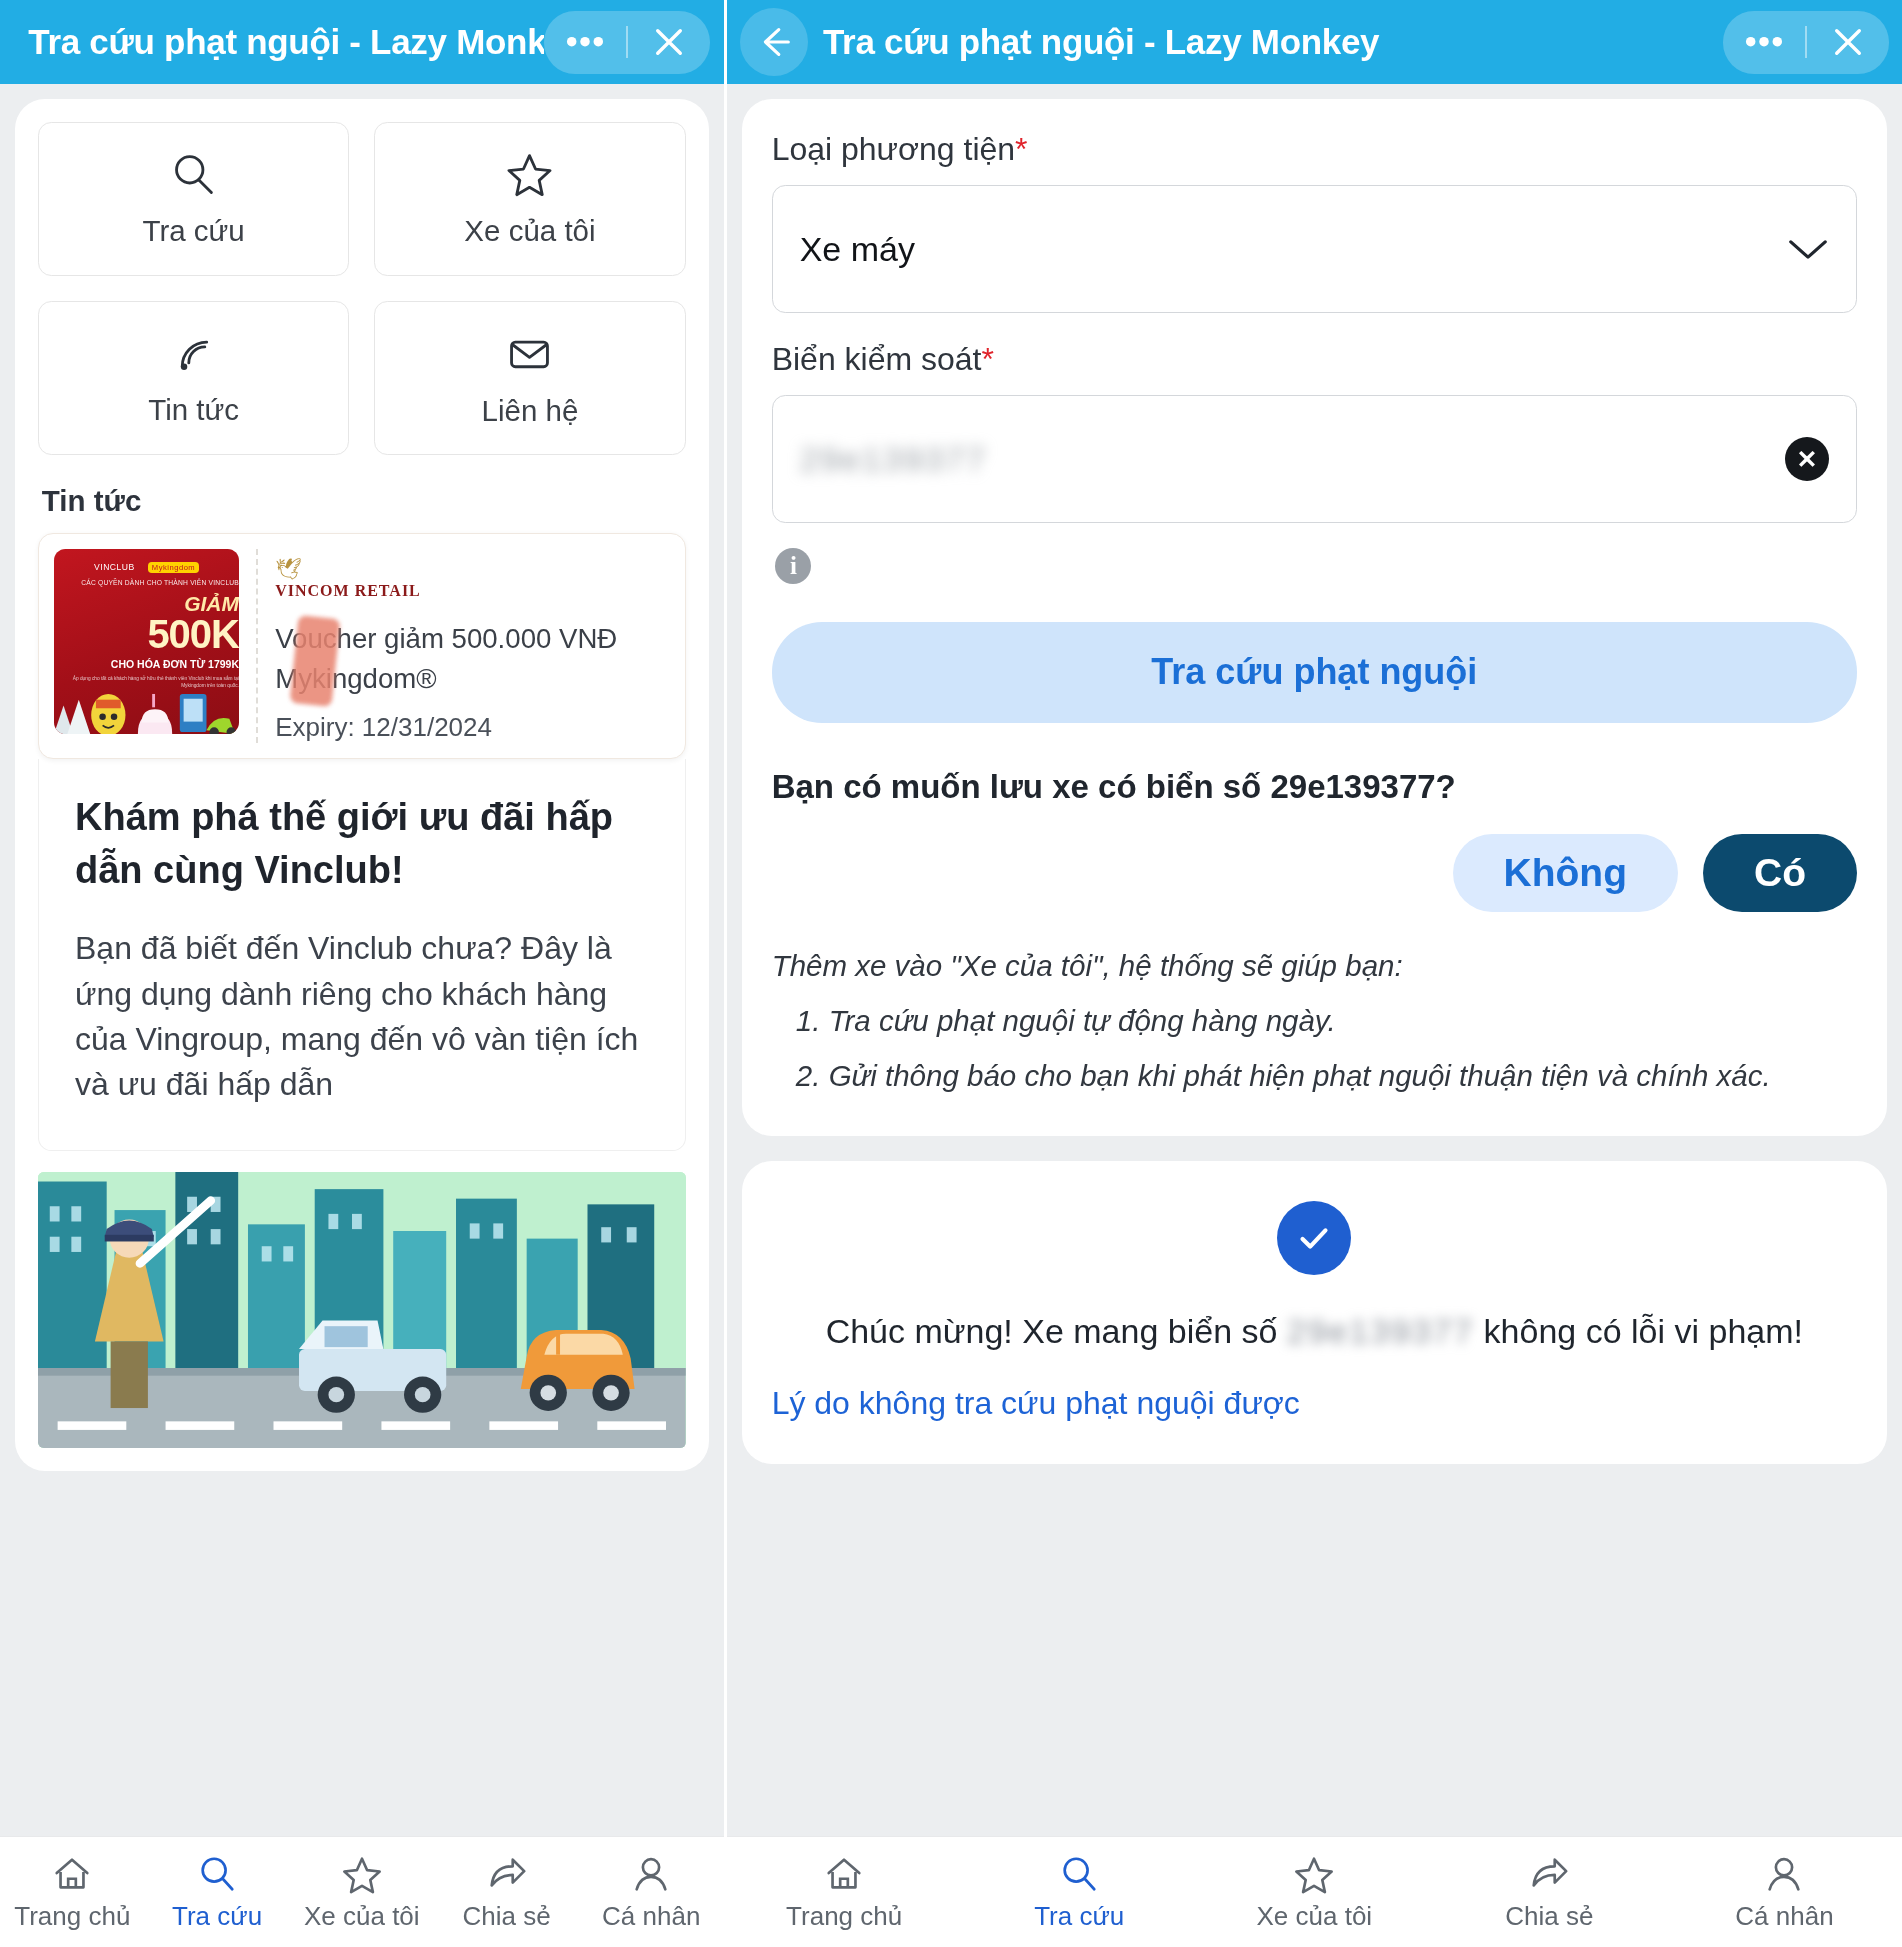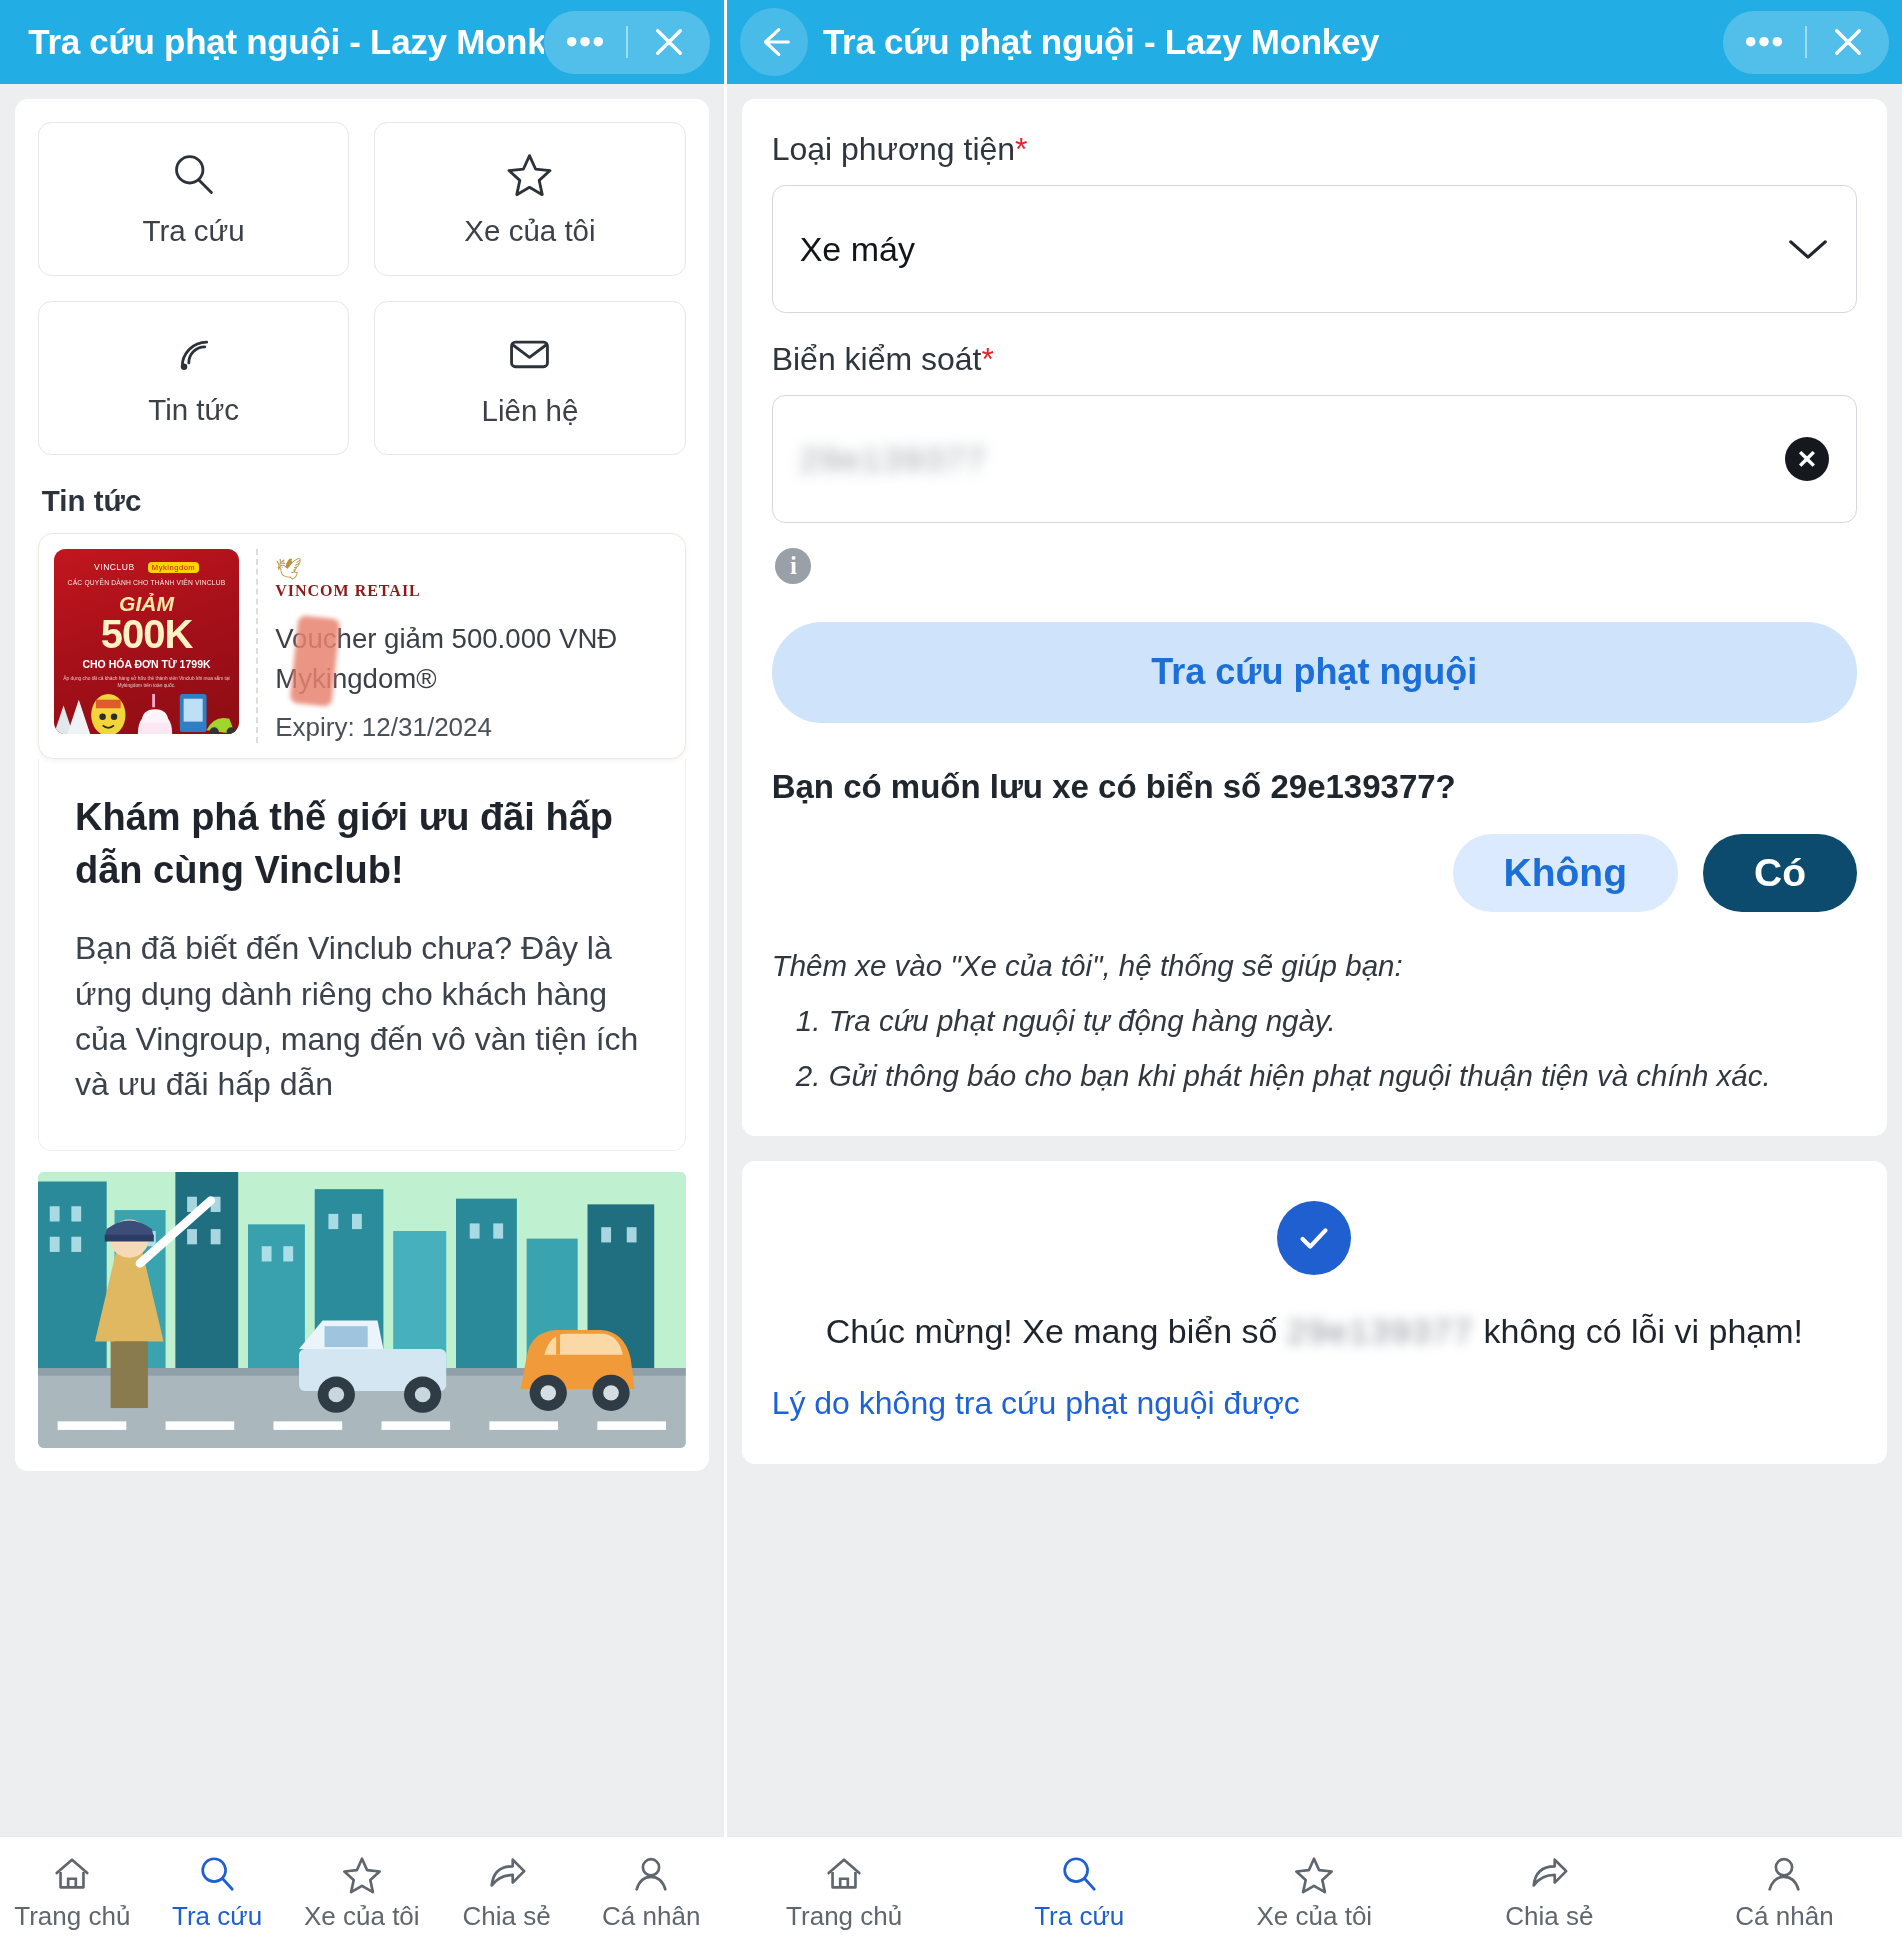--- a/index.html
+++ b/index.html
@@ -62,21 +62,21 @@
 
   
   .body {
     flex: 1 1 auto;
     overflow: hidden;
     padding: 15px 15px 0 15px;
     position: relative;
   }
   .card {
     background: #ffffff;
-    border-radius: 13px;
+    border-radius: 30px;
     padding: 23px;
   }
 
   
   .grid {
     display: grid;
     grid-template-columns: 1fr 1fr;
     gap: 25px;
   }
   .tile {
@@ -110,21 +110,21 @@
   }
   .voucher-img {
     width: 185px; height: 185px;
     border-radius: 11.4px;
     flex: 0 0 185px;
     background: linear-gradient(160deg,#c2161f 0%,#a20f18 55%,#8c0d14 100%);
     position: relative;
     overflow: hidden;
     color: #fff;
     font-size: 8.6px;
-    text-align: center;
+    text-align: right;
     padding-top: 13.3px;
   }
   .v-brands { display:flex; justify-content:center; gap:13.3px; align-items:center; font-size: 8.6px; letter-spacing: 0.5px;}
   .v-brand2 { background:#ffd200; color:#c2161f; border-radius:3.8px; padding:1px 3.8px; font-weight:normal; font-size:7.6px;}
   .v-sub { font-size: 6.7px; margin-top: 6.7px; opacity: .9; letter-spacing:0.2px;}
   .v-giam { font-size: 21px; font-weight: bold; color:#ffe9a8; margin-top: 5.7px; font-style: italic;}
   .v-500 { font-size: 40px; font-weight: bold; color:#fff3c4; line-height: .9; letter-spacing:-1px;}
   .v-hd { font-size: 10.5px; font-weight: bold; margin-top: 5.7px; color:#fff;}
   .v-fine { font-size: 4.8px; margin-top:4.8px; opacity:.75; line-height:1.5;}
   .v-toys { position:absolute; bottom:0; left:0; right:0; height:61px; }

